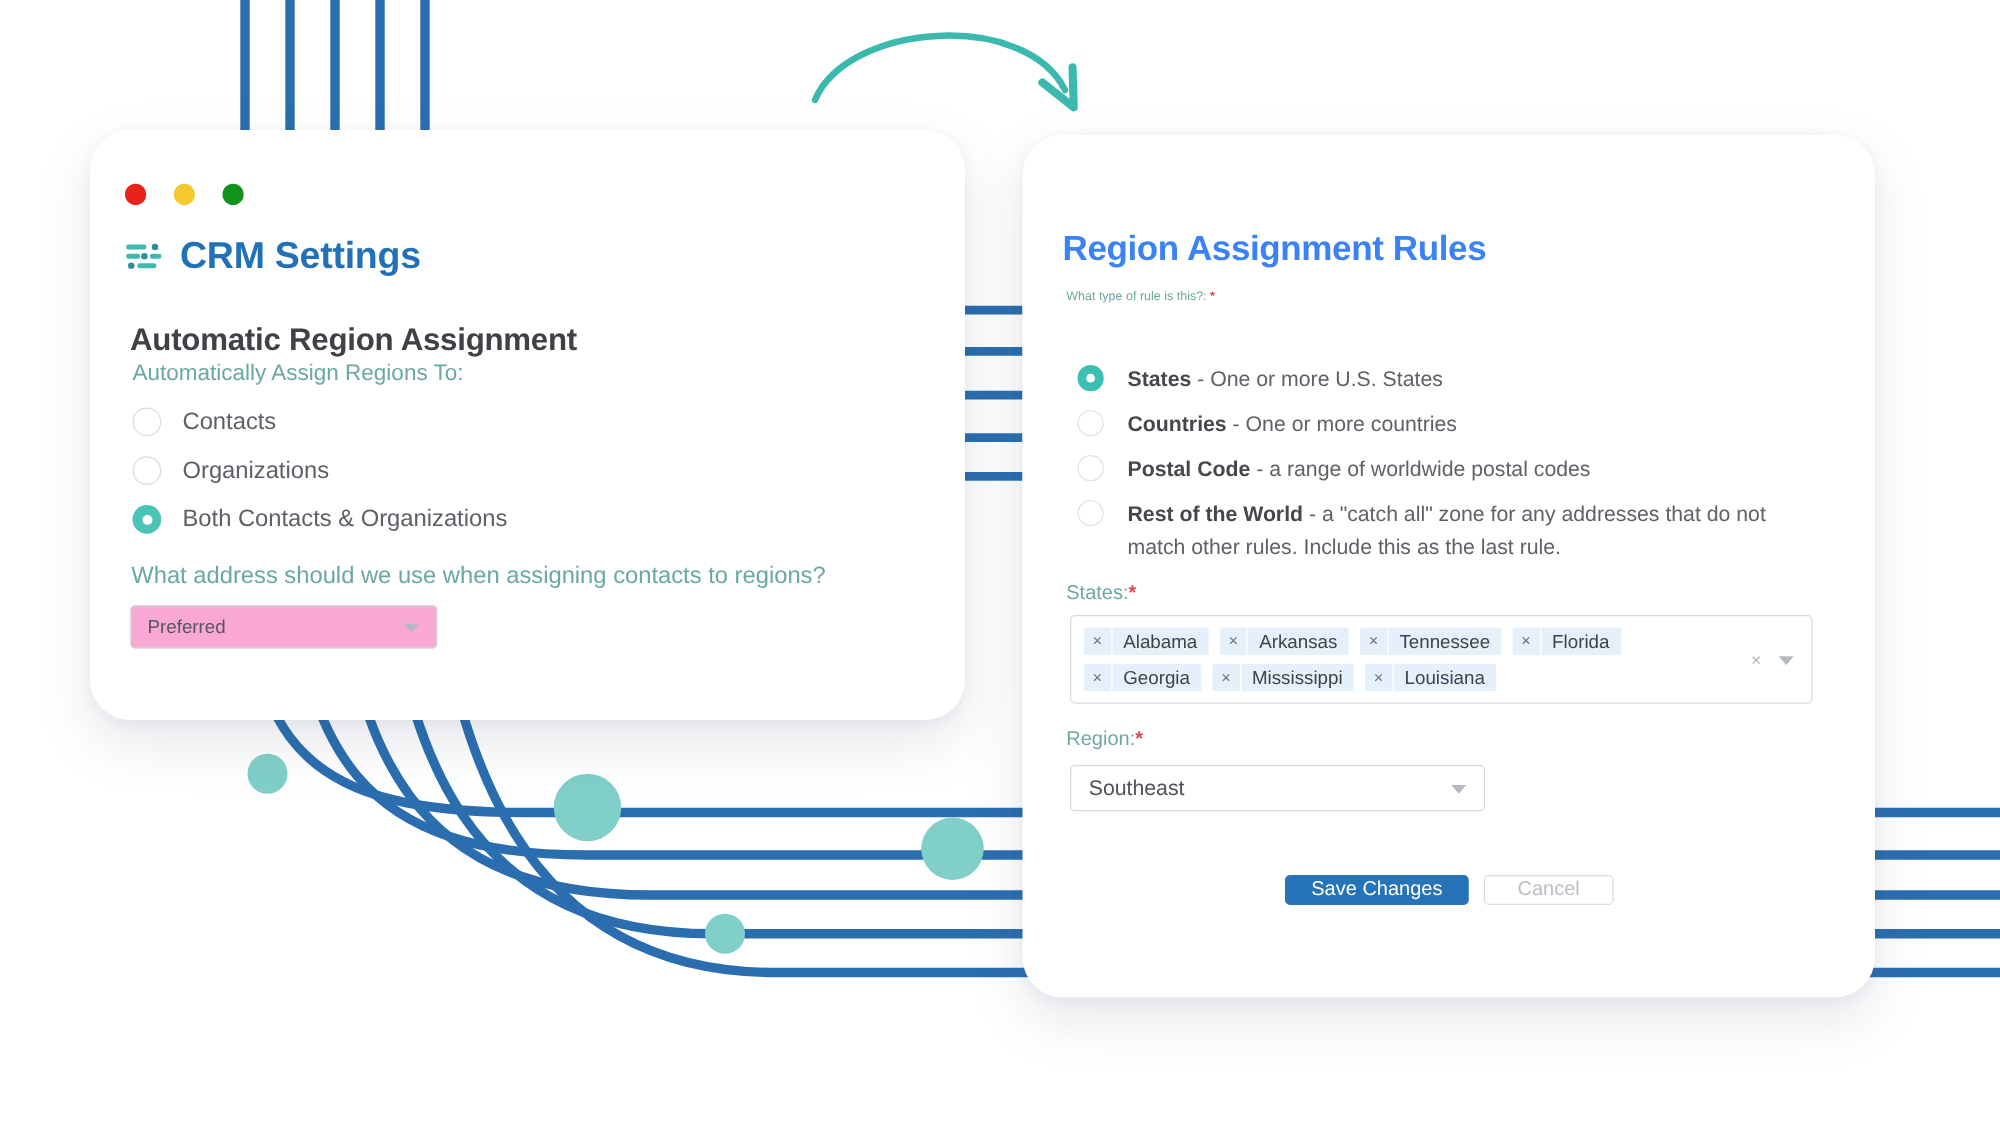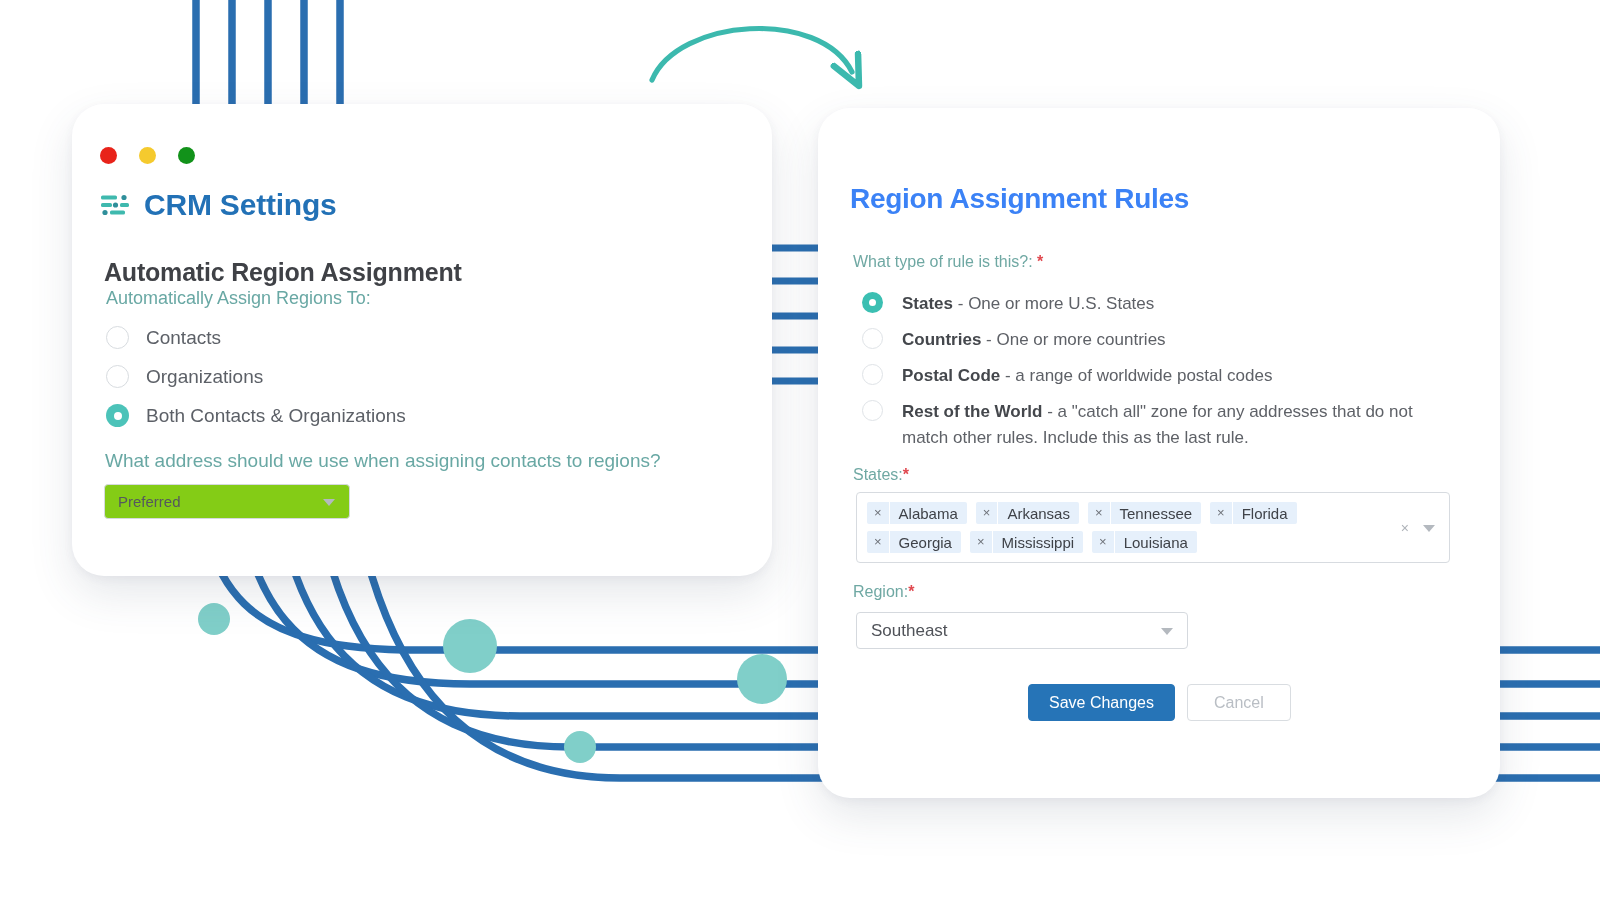--- a/index.html
+++ b/index.html
@@ -61,38 +61,38 @@
   }
   .radio.on::after{content:"";width:8px;height:8px;border-radius:50%;background:#ffffff;}
   .radio-label{margin-left:17px;font-size:19px;color:#5c6067;}
 
   .q-label{
     position:absolute;left:105px;top:450px;
     font-size:19px;color:#69a8a4;
   }
   .select-box{
     position:absolute;left:104px;top:484px;width:246px;height:35px;
-    border:1px solid #d5d9de;border-radius:4px;background:#84cc16;
+    border:1px solid #d5d9de;border-radius:4px;background:#f9a8d4;
     display:flex;align-items:center;box-sizing:border-box;
   }
   .select-box .val{margin-left:13px;font-size:15px;color:#55585e;}
   .caret{
     position:absolute;right:14px;top:50%;margin-top:-3px;
     width:0;height:0;border-left:6px solid transparent;border-right:6px solid transparent;
     border-top:7px solid #b4b9bf;
   }
 
   
   .rc-title{
     position:absolute;left:850px;top:183px;
     font-size:28px;font-weight:bold;color:#3b82f6;letter-spacing:-.3px;
   }
   .rc-qlabel{
-    position:absolute;left:853px;top:253px;
-    font-size:16px;color:#6fa8a3;
+    position:absolute;left:853px;top:232px;
+    font-size:10px;color:#6fa8a3;
   }
   .req{color:#e0484f;font-weight:bold;}
 
   .rule-list{position:absolute;left:862px;top:291px;width:600px;}
   .rule-row{display:flex;align-items:flex-start;margin-bottom:10px;}
   .rule-radio{
     width:21px;height:21px;border-radius:50%;
     border:1.5px solid #dfe3e7;background:#fff;box-sizing:border-box;
     flex:none;margin-top:1px;
   }
@@ -131,23 +131,23 @@
   .region-label{position:absolute;left:853px;top:583px;font-size:16px;color:#6fa8a3;}
   .region-select{
     position:absolute;left:856px;top:612px;width:332px;height:37px;
     border:1px solid #d5d9de;border-radius:4px;background:#fff;
     display:flex;align-items:center;box-sizing:border-box;
   }
   .region-select .val{margin-left:14px;font-size:17px;color:#4f5258;}
 
   .btn-row{position:absolute;left:1028px;top:684px;display:flex;gap:12px;}
   .btn{
-    height:37px;border-radius:4px;box-sizing:border-box;
+    height:24px;border-radius:4px;box-sizing:border-box;
     display:flex;align-items:center;justify-content:center;
-    font-size:16px;cursor:pointer;
+    font-size:16px;cursor:pointer;margin-top:16px;
   }
   .btn-primary{background:#2674b7;color:#ffffff;padding:0 20px;border:1px solid #2674b7;}
   .btn-secondary{background:#ffffff;color:#b9bec4;padding:0 26px;border:1px solid #d9dde1;}
 </style>
 </head>
 <body>
 
 <div id="stage">
 
   <svg id="bg-decor" viewBox="0 0 1600 900" xmlns="http://www.w3.org/2000/svg">

